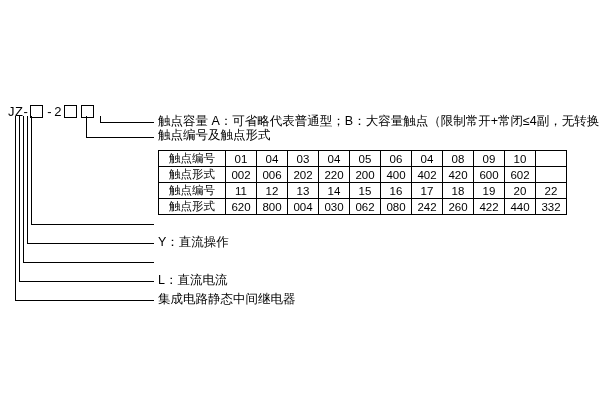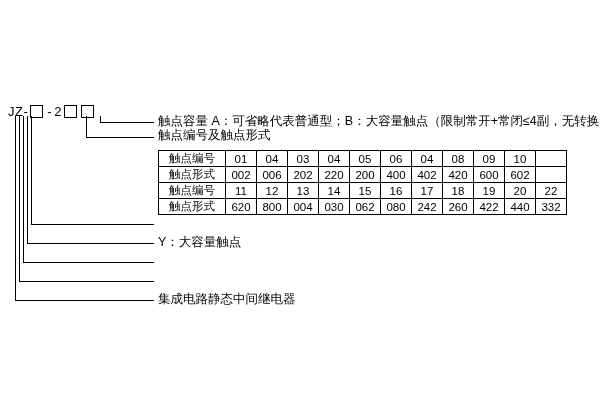--- a/index.html
+++ b/index.html
@@ -89,21 +89,22 @@
   <div class="hline" style="left:23px;top:262px;width:131px;"></div>
 
   <div class="vline" style="left:19px;top:116px;height:166px;"></div>
   <div class="hline" style="left:19px;top:281px;width:135px;"></div>
 
   <div class="vline" style="left:15px;top:116px;height:185px;"></div>
   <div class="hline" style="left:15px;top:300px;width:139px;"></div>
 
   <div class="label" style="left:158px;top:114px;">触点容量  A：可省略代表普通型；B：大容量触点（限制常开+常闭≤4副，无转换）</div>
   <div class="label" style="left:158px;top:129px;font-family:Liberation Mono, monospace;">触点编号及触点形式</div>
-  <div class="label" style="left:158px;top:235px;">Y：大容量触点</div>
+  <div class="label" style="left:158px;top:235px;">Y：直流操作</div>
+  <div class="label" style="left:158px;top:273px;">L：直流电流</div>
   <div class="label" style="left:158px;top:292px;">集成电路静态中间继电器</div>
 
   <div class="tbl-wrap">
     <table>
       <tbody>
         <tr>
           <td class="head">触点编号</td>
           <td class="cell">01</td>
           <td class="cell">04</td>
           <td class="cell">03</td>

